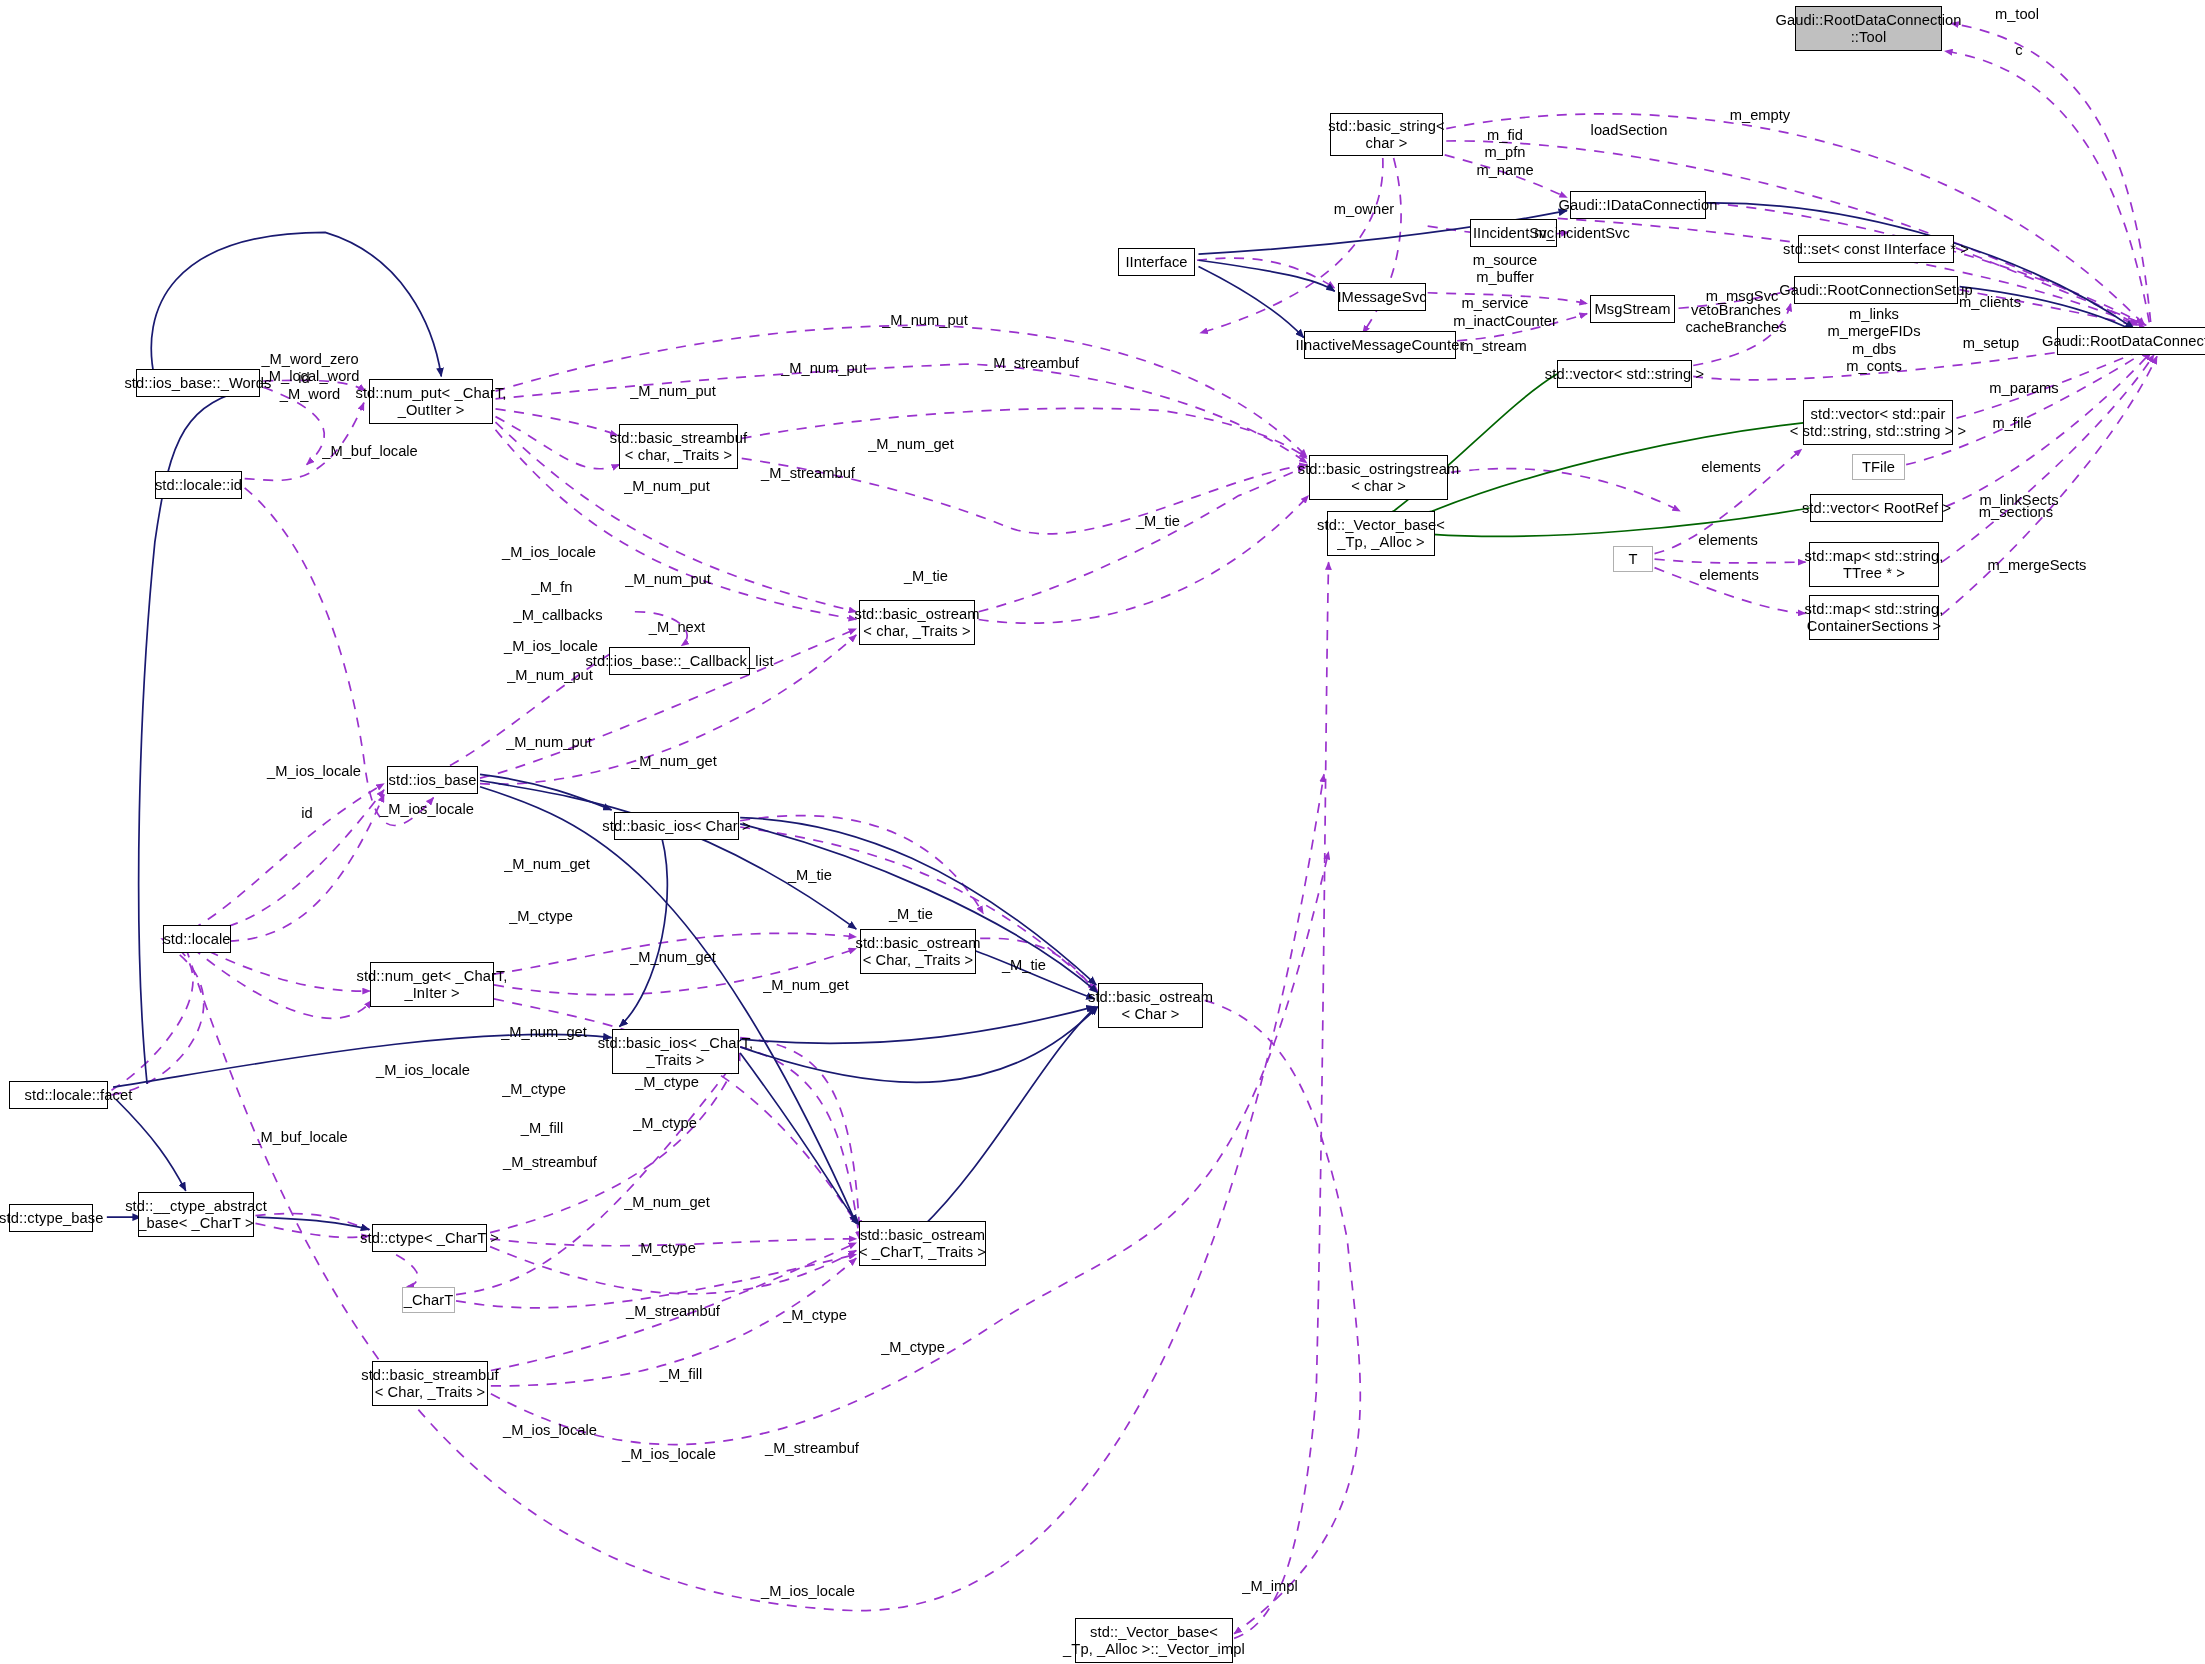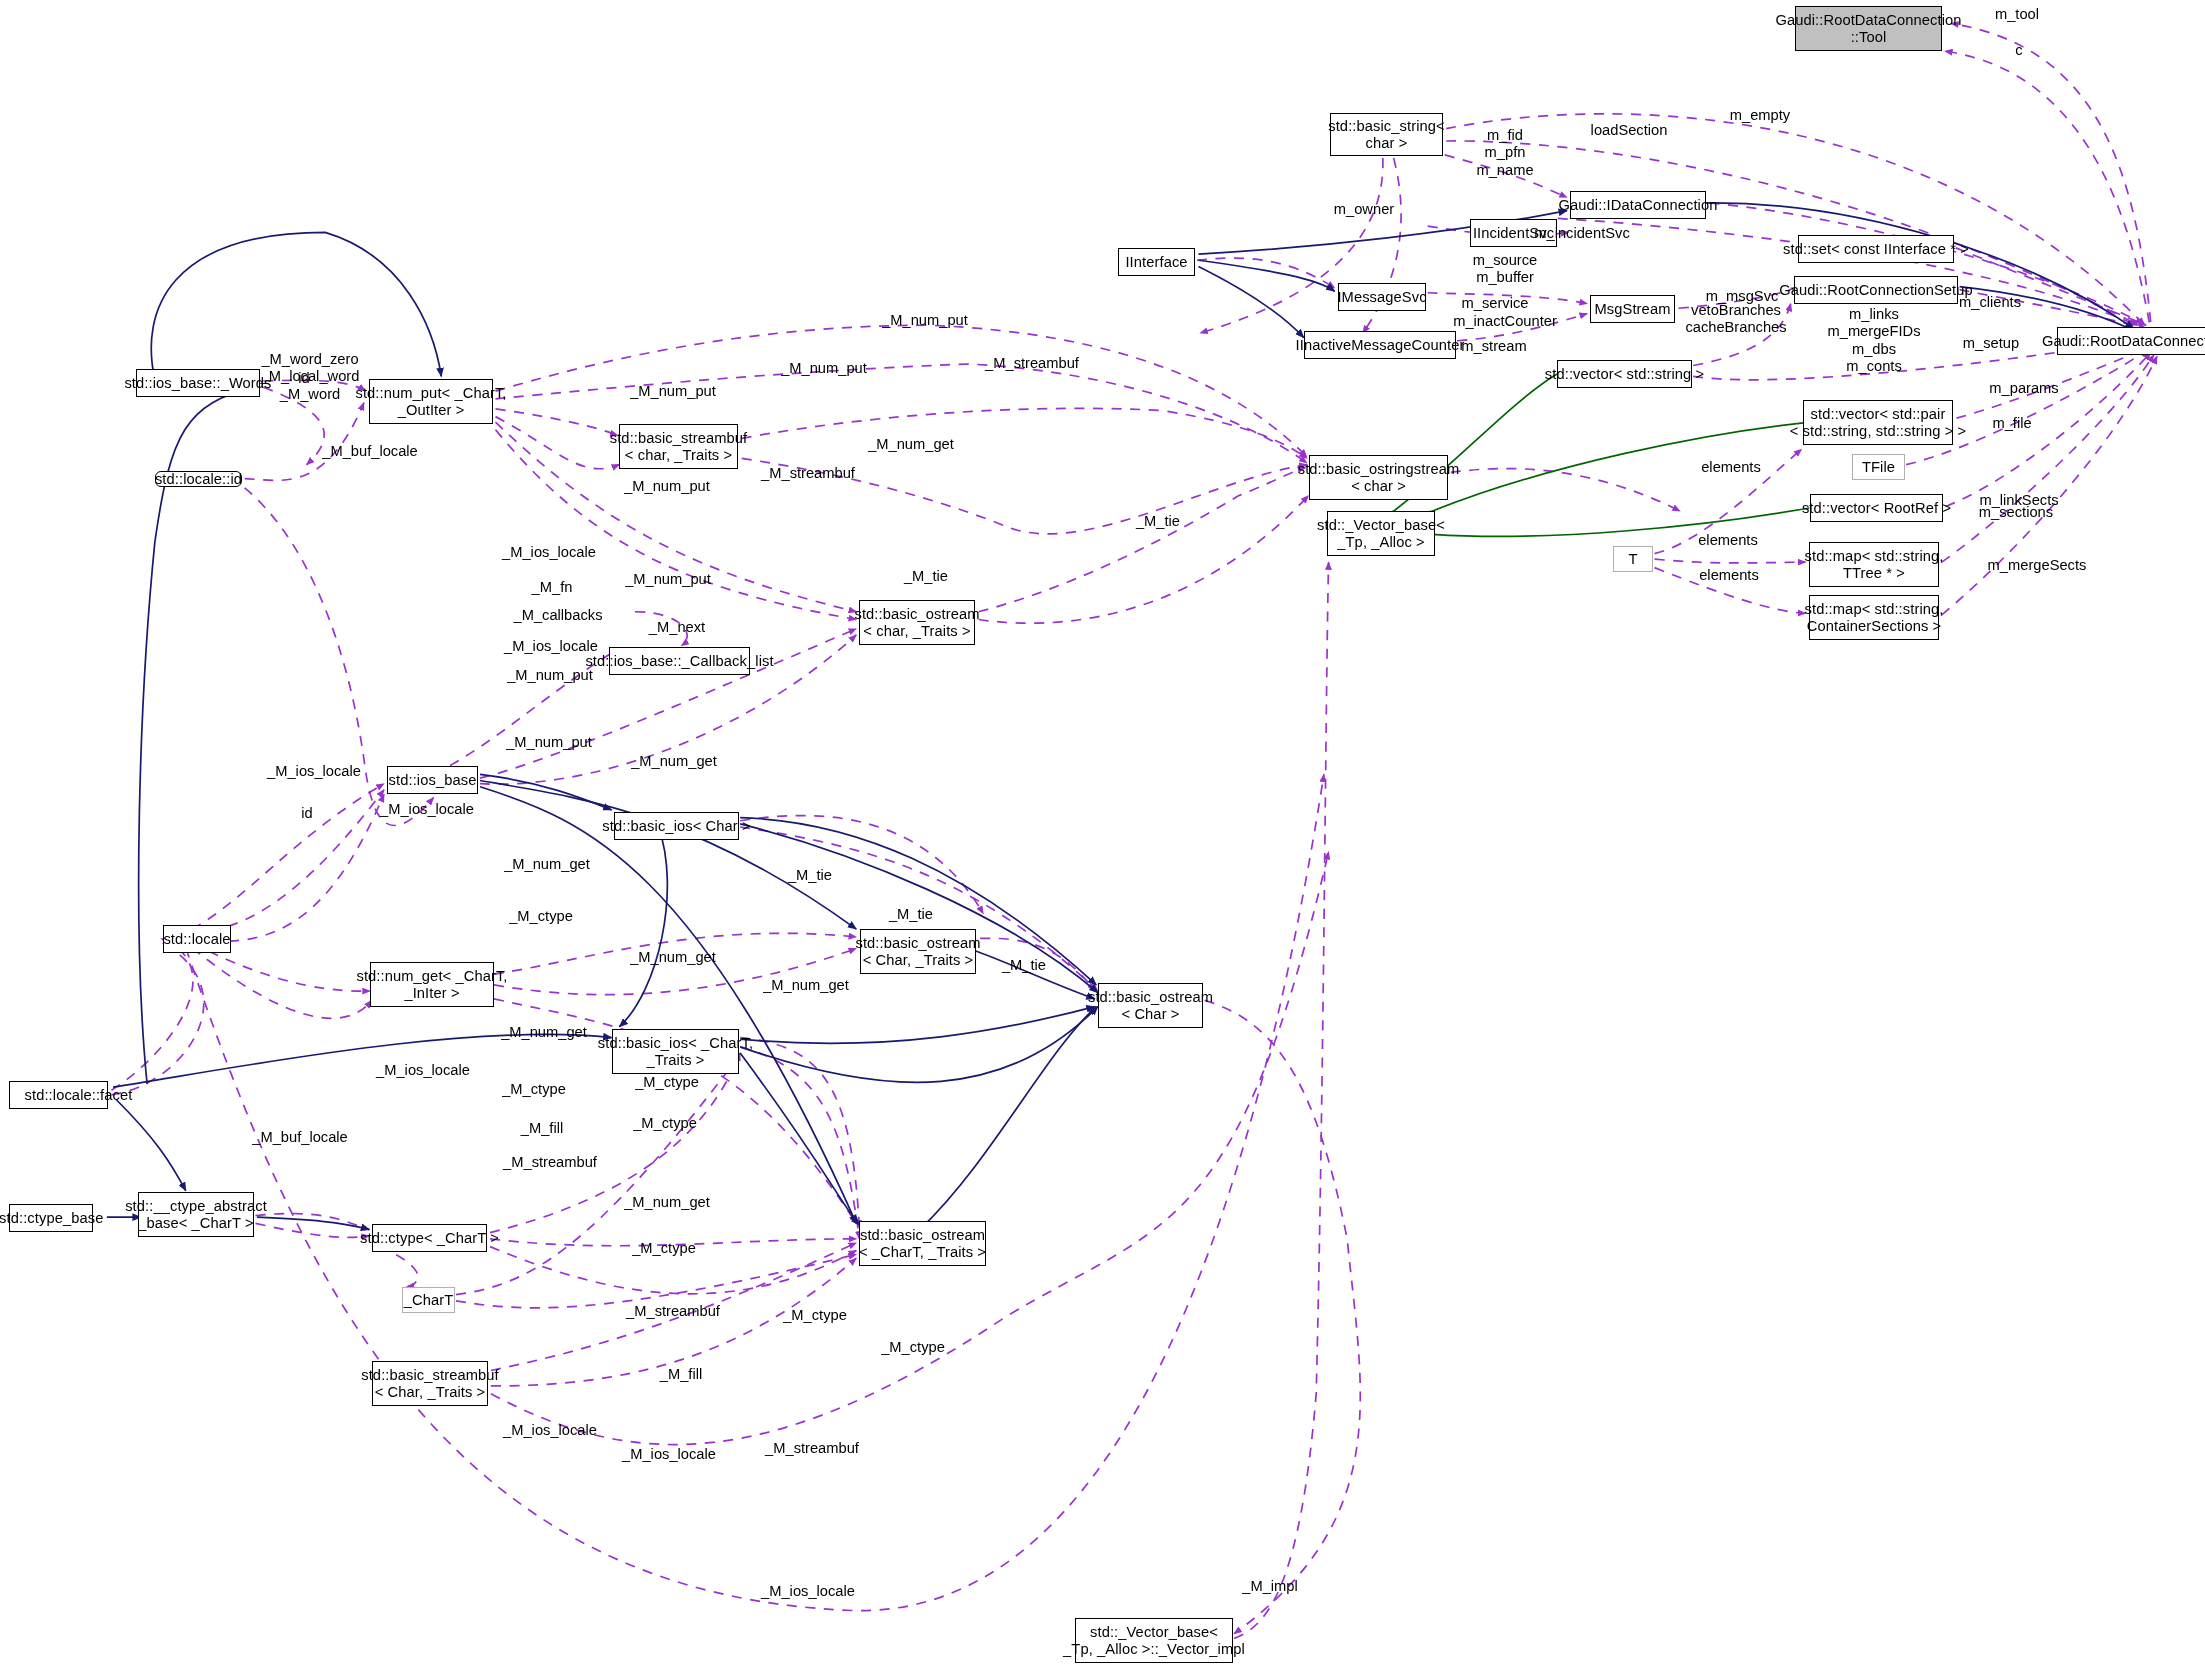--- a/index.html
+++ b/index.html
@@ -183,21 +183,21 @@
       <div class="node" style="left: 1304px; top: 331px; width: 152px; height: 28px;">IInactiveMessageCounter</div>
       <div class="node" style="left: 1557px; top: 360px; width: 135px; height: 28px;">std::vector&lt; std::string &gt;</div>
       <div class="node" style="left: 136px; top: 369px; width: 124px; height: 28px;">std::ios_base::_Words</div>
       <div class="node" style="left: 369px; top: 379px; width: 124px; height: 45px;">std::num_put&lt; _CharT,
 _OutIter &gt;</div>
       <div class="node" style="left: 1803px; top: 400px; width: 150px; height: 45px;">std::vector&lt; std::pair
 &lt; std::string, std::string &gt; &gt;</div>
       <div class="node" style="left: 619px; top: 424px; width: 119px; height: 45px;">std::basic_streambuf
 &lt; char, _Traits &gt;</div>
       <div class="node greyborder" style="left: 1852px; top: 454px; width: 53px; height: 26px;">TFile</div>
-      <div class="node" style="left: 155px; top: 471px; width: 87px; height: 16px; border-radius: 6px;">std::locale::id</div>
+      <div class="node" style="left: 155px; top: 471px; width: 87px; height: 28px;">std::locale::id</div>
       <div class="node" style="left: 1309px; top: 455px; width: 139px; height: 45px;">std::basic_ostringstream
 &lt; char &gt;</div>
       <div class="node" style="left: 1810px; top: 494px; width: 133px; height: 28px;">std::vector&lt; RootRef &gt;</div>
       <div class="node" style="left: 1327px; top: 511px; width: 108px; height: 45px;">std::_Vector_base&lt;
 _Tp, _Alloc &gt;</div>
       <div class="node" style="left: 1809px; top: 542px; width: 130px; height: 45px;">std::map&lt; std::string,
 TTree * &gt;</div>
       <div class="node greyborder" style="left: 1613px; top: 546px; width: 40px; height: 26px;">T</div>
       <div class="node" style="left: 1809px; top: 595px; width: 130px; height: 45px;">std::map&lt; std::string,
 ContainerSections &gt;</div>

